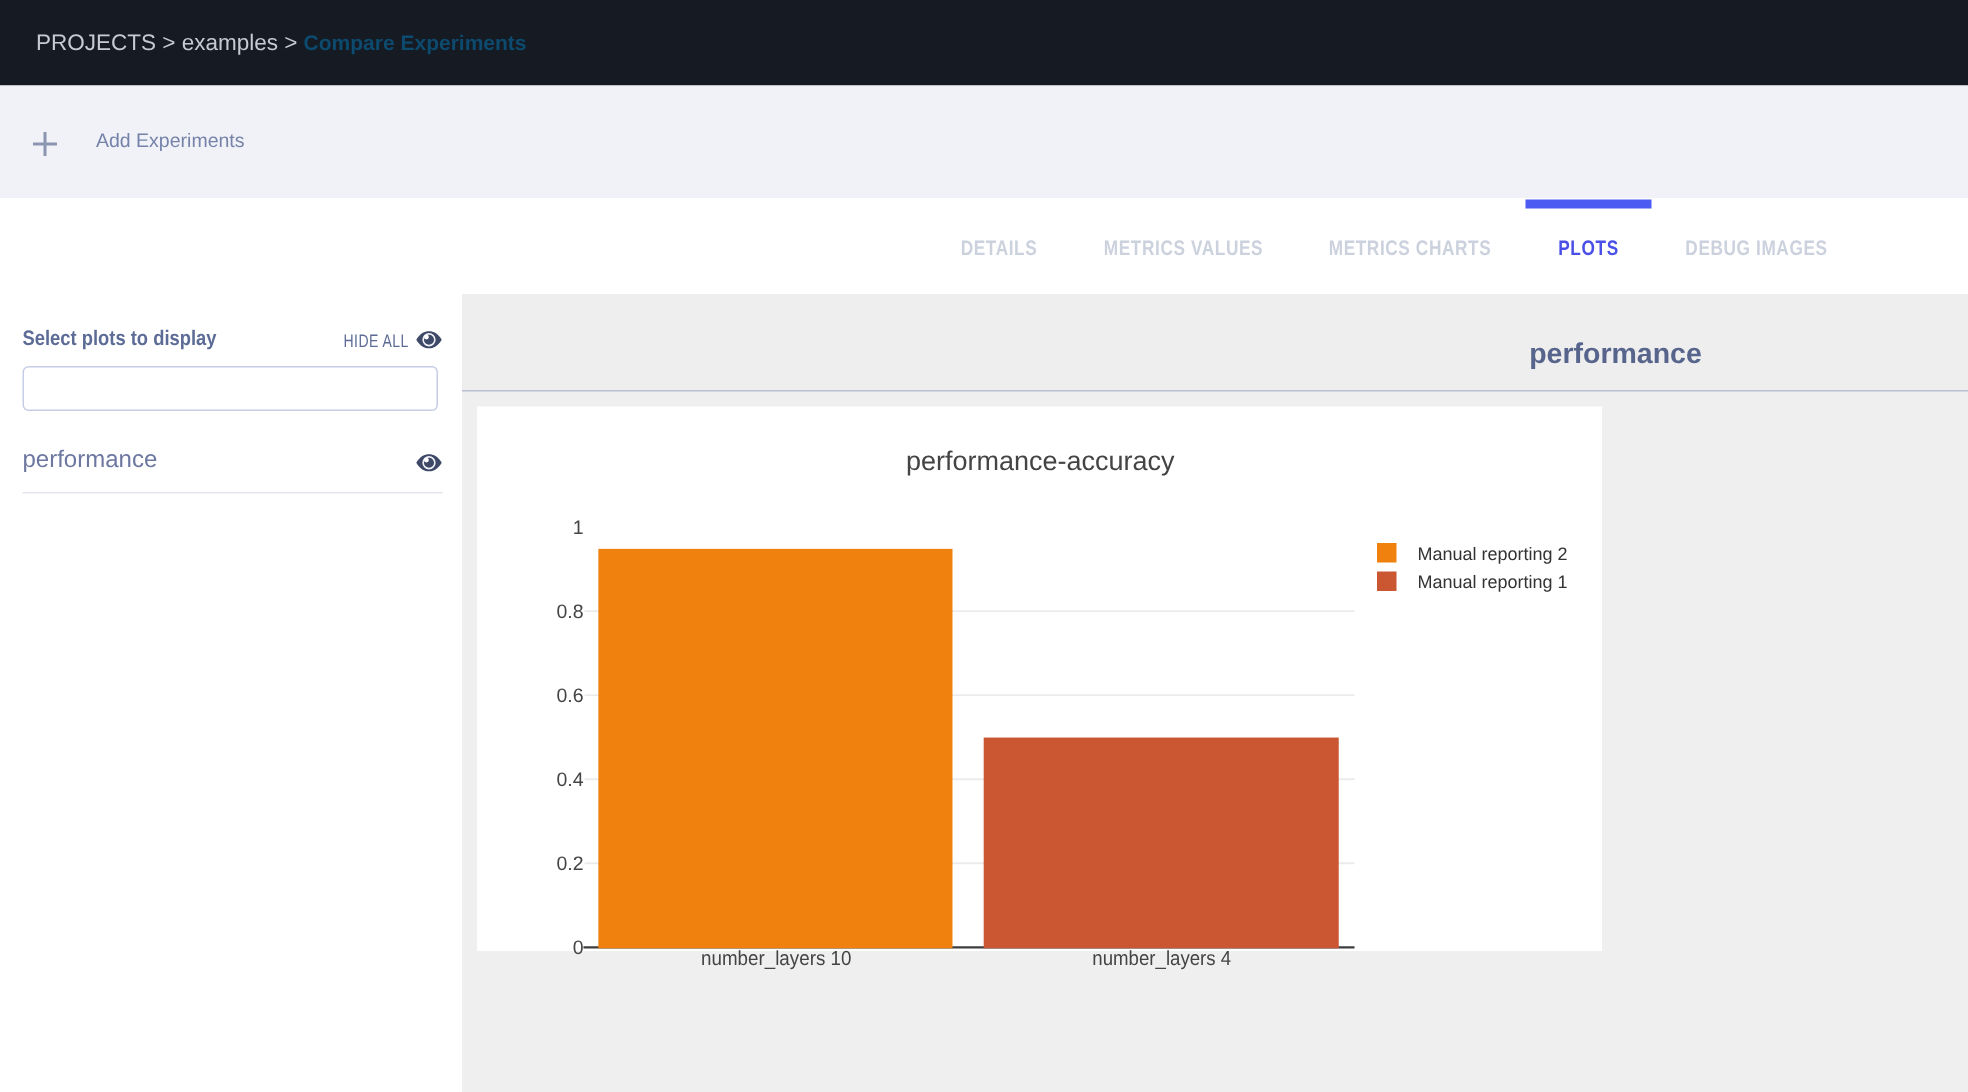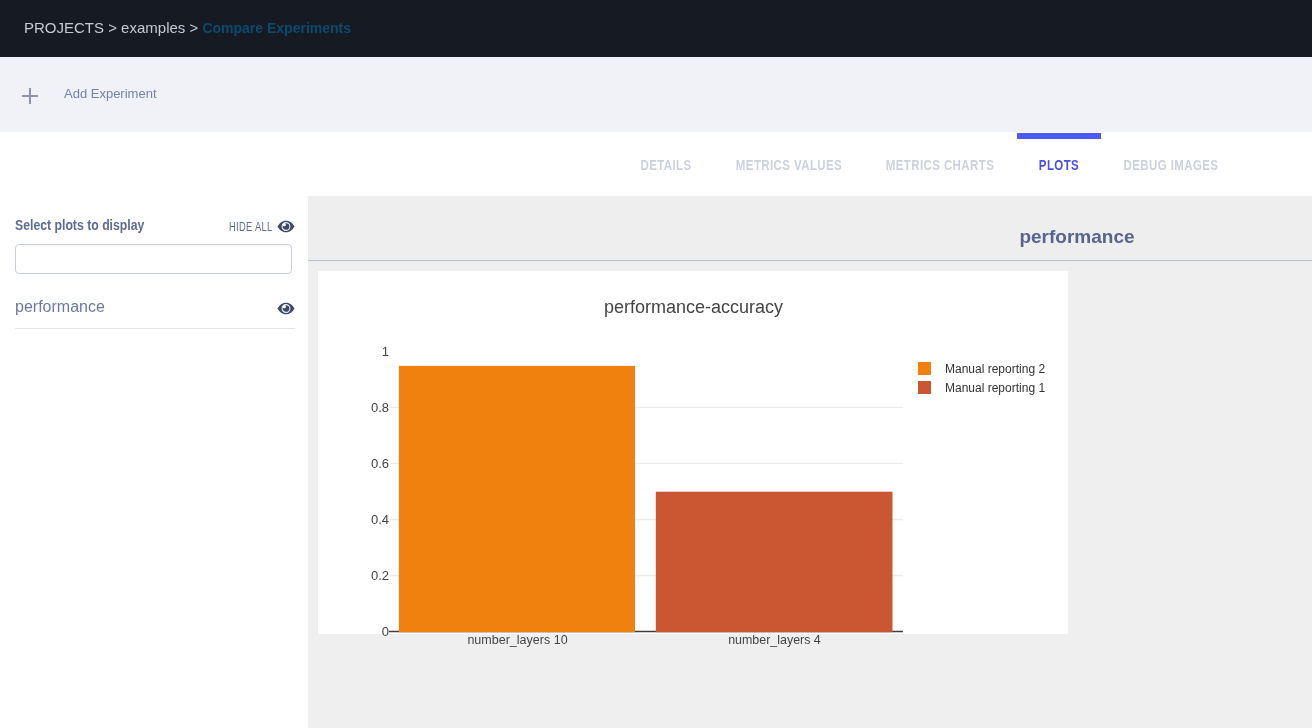--- a/index.html
+++ b/index.html
@@ -37,21 +37,21 @@
 
   .card { position:absolute; left:318px; top:271px; width:750px; height:363px; background:#ffffff; }
 </style>
 </head>
 <body>
   <div class="topbar"></div>
   <div class="crumbs">PROJECTS &gt; examples &gt; <b>Compare Experiments</b></div>
 
   <div class="addbar"></div>
   <div class="plus"></div>
-  <div class="addtxt">Add Experiment</div>
+  <div class="addtxt">Add Experiments</div>
 
   <div class="tabstrip"></div>
   <div class="tab" style="left:666px;">DETAILS</div>
   <div class="tab" style="left:789px;">METRICS VALUES</div>
   <div class="tab" style="left:940px;">METRICS CHARTS</div>
   <div class="tab active" style="left:1059px;">PLOTS</div>
   <div class="tab" style="left:1171px;">DEBUG IMAGES</div>
   <div class="indicator"></div>
 
   <div class="content"></div>

